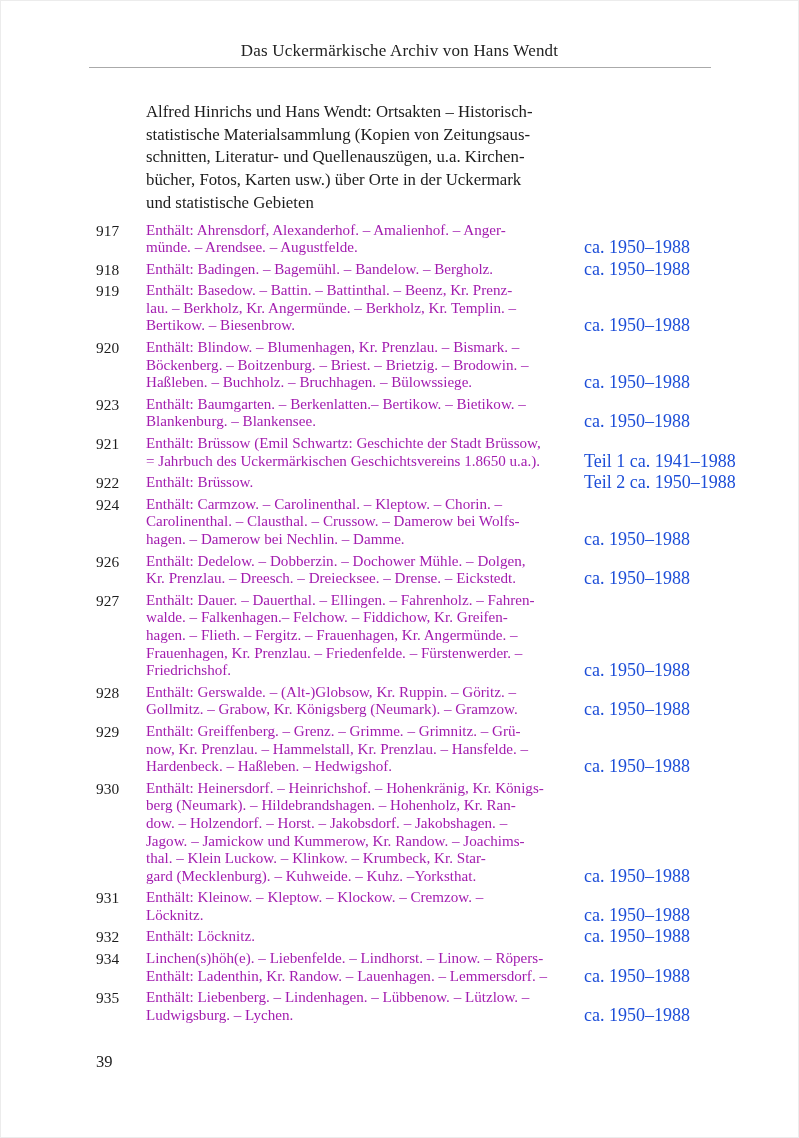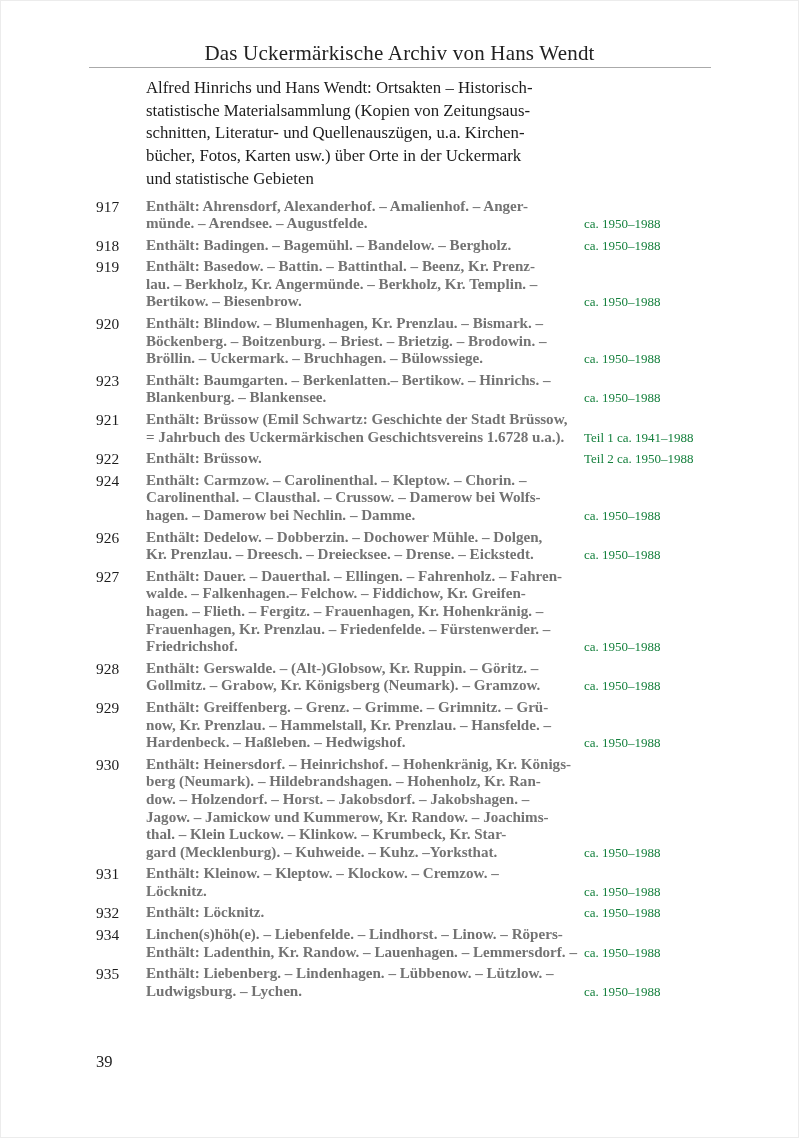--- a/index.html
+++ b/index.html
@@ -17,37 +17,37 @@
     overflow: hidden;
     box-sizing: border-box;
     border: 1px solid #ececec;
   }
   .running-header {
     position: absolute;
     top: 40px;
     left: 0;
     width: 100%;
     text-align: center;
-    font-size: 21px;
+    font-size: 17px;
     color: #222222;
     letter-spacing: 0.2px;
   }
   .header-rule {
     position: absolute;
     top: 66px;
     left: 88px;
     width: 622px;
     height: 1px;
     background: #aaaaaa;
     border: none;
     margin: 0;
   }
   .content {
     position: absolute;
-    top: 76px;
+    top: 100px;
     left: 95px;
     width: 660px;
   }
   .intro {
     margin-left: 50px;
     width: 445px;
     font-size: 16.8px;
     line-height: 22.7px;
     margin-bottom: 7px;
     color: #1c1c1c;
@@ -59,34 +59,33 @@
     display: grid;
     grid-template-columns: 50px 438px 1fr;
     margin-bottom: 4px;
   }
   .entry-number {
     font-size: 15.4px;
     line-height: 17.6px;
     color: #1c1c1c;
   }
   .entry-text {
-    color: #737373;
-    font-weight: bold;
+    color: #a21caf;
   }
   .entry-text .line {
     font-size: 15.1px;
     line-height: 17.6px;
     white-space: nowrap;
   }
   .entry-date {
     align-self: end;
-    font-size: 13px;
+    font-size: 18px;
     line-height: 17.6px;
     white-space: nowrap;
-    color: #15803d;
+    color: #1d4ed8;
   }
   .page-number {
     position: absolute;
     left: 95px;
     top: 1051px;
     font-size: 16.5px;
     color: #222222;
   }
 </style>
 </head>
@@ -134,39 +133,39 @@
             <div class="line">Bertikow. – Biesenbrow.</div>
           </div>
     <div class="entry-date">ca. 1950–1988</div>
   </div>
 
   <div class="entry">
     <div class="entry-number">920</div>
     <div class="entry-text">
             <div class="line">Enthält: Blindow. – Blumenhagen, Kr. Prenzlau. – Bismark. –</div>
             <div class="line">Böckenberg. – Boitzenburg. – Briest. – Brietzig. – Brodowin. –</div>
-            <div class="line">Bröllin. – Uckermark. – Bruchhagen. – Bülowssiege.</div>
+            <div class="line">Haßleben. – Buchholz. – Bruchhagen. – Bülowssiege.</div>
           </div>
     <div class="entry-date">ca. 1950–1988</div>
   </div>
 
   <div class="entry">
     <div class="entry-number">923</div>
     <div class="entry-text">
-            <div class="line">Enthält: Baumgarten. – Berkenlatten.– Bertikow. – Hinrichs. –</div>
+            <div class="line">Enthält: Baumgarten. – Berkenlatten.– Bertikow. – Bietikow. –</div>
             <div class="line">Blankenburg. – Blankensee.</div>
           </div>
     <div class="entry-date">ca. 1950–1988</div>
   </div>
 
   <div class="entry">
     <div class="entry-number">921</div>
     <div class="entry-text">
             <div class="line">Enthält: Brüssow (Emil Schwartz: Geschichte der Stadt Brüssow,</div>
-            <div class="line">= Jahrbuch des Uckermärkischen Geschichtsvereins 1.6728 u.a.).</div>
+            <div class="line">= Jahrbuch des Uckermärkischen Geschichtsvereins 1.8650 u.a.).</div>
           </div>
     <div class="entry-date">Teil 1 ca. 1941–1988</div>
   </div>
 
   <div class="entry">
     <div class="entry-number">922</div>
     <div class="entry-text">
             <div class="line">Enthält: Brüssow.</div>
           </div>
     <div class="entry-date">Teil 2 ca. 1950–1988</div>
@@ -189,21 +188,21 @@
             <div class="line">Kr. Prenzlau. – Dreesch. – Dreiecksee. – Drense. – Eickstedt.</div>
           </div>
     <div class="entry-date">ca. 1950–1988</div>
   </div>
 
   <div class="entry">
     <div class="entry-number">927</div>
     <div class="entry-text">
             <div class="line">Enthält: Dauer. – Dauerthal. – Ellingen. – Fahrenholz. – Fahren-</div>
             <div class="line">walde. – Falkenhagen.– Felchow. – Fiddichow, Kr. Greifen-</div>
-            <div class="line">hagen. – Flieth. – Fergitz. – Frauenhagen, Kr. Hohenkränig. –</div>
+            <div class="line">hagen. – Flieth. – Fergitz. – Frauenhagen, Kr. Angermünde. –</div>
             <div class="line">Frauenhagen, Kr. Prenzlau. – Friedenfelde. – Fürstenwerder. –</div>
             <div class="line">Friedrichshof.</div>
           </div>
     <div class="entry-date">ca. 1950–1988</div>
   </div>
 
   <div class="entry">
     <div class="entry-number">928</div>
     <div class="entry-text">
             <div class="line">Enthält: Gerswalde. – (Alt-)Globsow, Kr. Ruppin. – Göritz. –</div>

